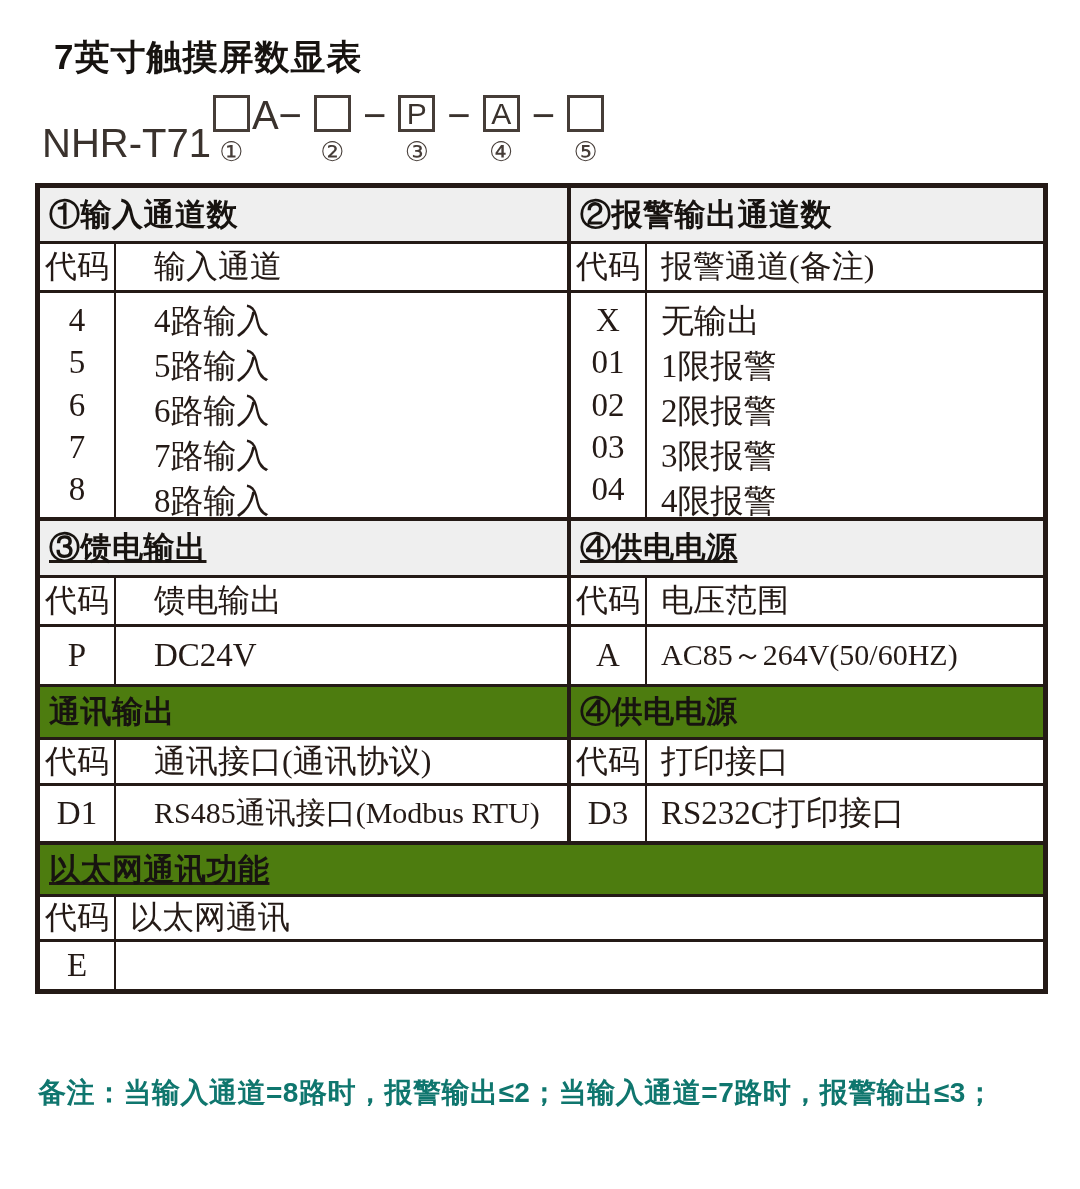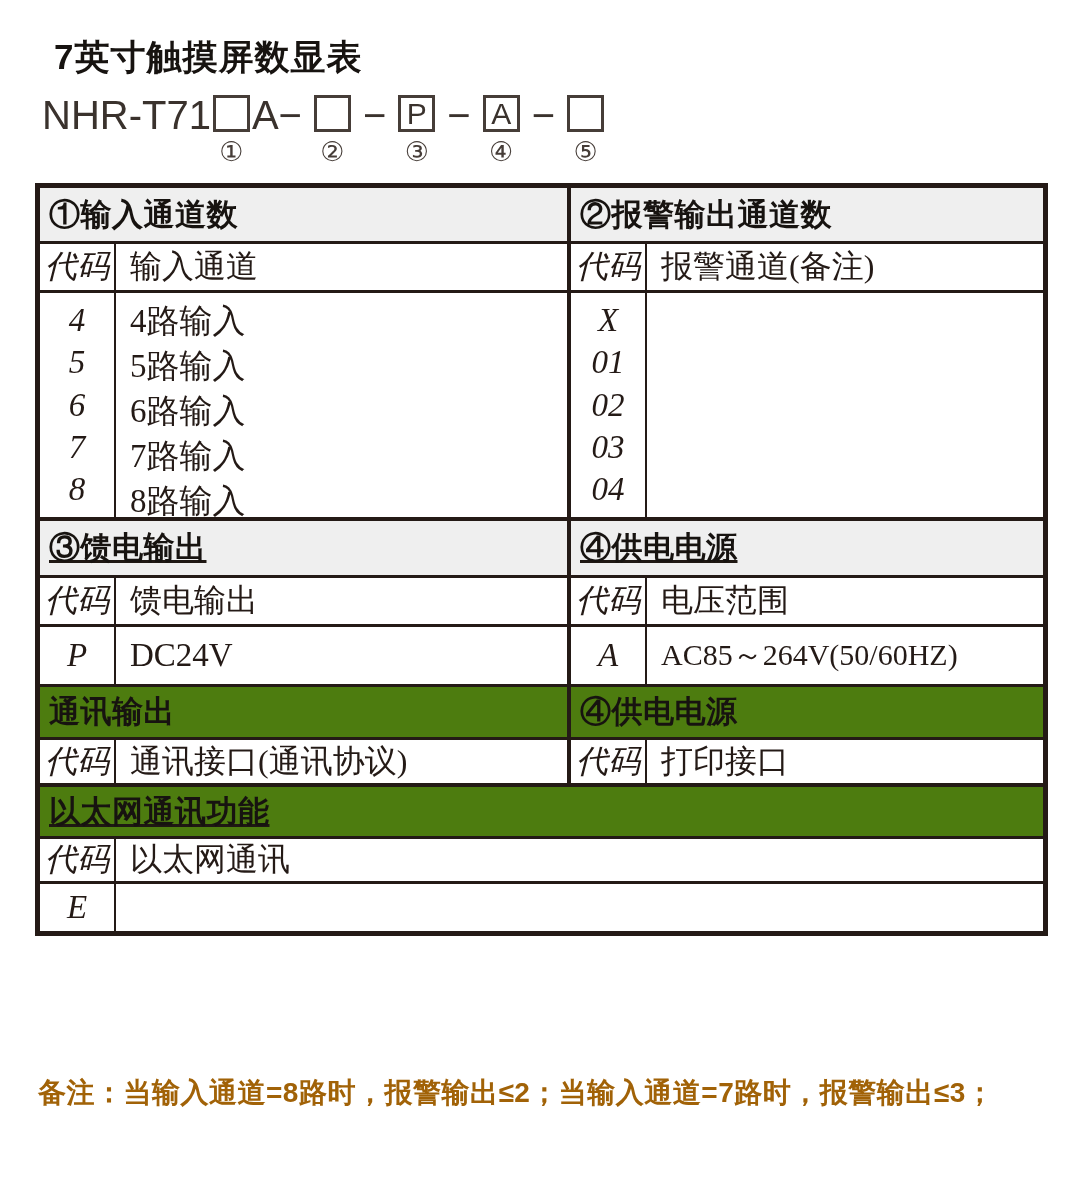--- a/index.html
+++ b/index.html
@@ -12,21 +12,21 @@
   
   .page-title{
     position:absolute;left:54px;top:34px;
     font-size:35px;font-weight:bold;letter-spacing:1px;color:#171310;
   }
   .model-row{
     position:absolute;left:42px;top:92px;height:86px;
     display:flex;align-items:flex-start;color:#3a322d;
     font-size:40px;line-height:46px;white-space:nowrap;
   }
-  .model-prefix{letter-spacing:0px;}
+  .model-prefix{letter-spacing:0px;margin-top:28px;}
   .model-seg{position:relative;display:inline-block;margin:0 2px;}
   .model-box{
     display:inline-block;width:37px;height:37px;margin-top:3px;
     border:3px solid #463d38;box-sizing:border-box;
     text-align:center;line-height:32px;font-size:30px;color:#3a322d;
     vertical-align:top;
   }
   .model-circ{
     position:absolute;left:50%;transform:translateX(-50%);top:47px;
     font-size:27px;color:#463d38;line-height:27px;
@@ -44,37 +44,37 @@
   .cols2{grid-template-columns:531px 472px;}
   .cols4{grid-template-columns:76px 455px 76px 396px;}
   .cols1{grid-template-columns:1003px;}
   .cols2eth{grid-template-columns:76px 927px;}
   .cell{
     display:flex;align-items:center;box-sizing:border-box;
     overflow:hidden;white-space:nowrap;
   }
   .cols2>.cell:first-child{border-right:4px solid #241a16;}
   .cols4>.cell:nth-child(1){border-right:2px solid #241a16;}
-  .cols4>.cell:nth-child(2){border-right:4px solid #241a16;}
+  .cols4>.cell:nth-child(2){border-right:4px solid #241a16;margin-left:24px;}
   .cols4>.cell:nth-child(3){border-right:2px solid #241a16;}
   .cols2eth>.cell:first-child{border-right:2px solid #241a16;}
 
   .sect .cell{
     background:#efefef;font-weight:bold;font-size:31px;
     padding-left:9px;color:#171310;letter-spacing:0.5px;
   }
   .funct .cell{
     background:#4d7c0f;font-weight:bold;font-size:31px;
     padding-left:9px;color:#171310;letter-spacing:0.5px;
   }
   .sub .cell,.data .cell{
     font-family:"Liberation Serif","DejaVu Serif",serif;
     font-size:32px;color:#241a16;
   }
-  .cell.code{justify-content:center;padding:0;font-style:italic;}
+  .cell.code{justify-content:center;padding:0;}
   .cell.desc{padding-left:14px;}
   .data .cell{font-size:33px;}
   .desc-small{font-size:30px !important;}
 
   .r-sect1{height:53px;}
   .r-sub1{height:46px;}
   .r-data1{height:224px;}
   .r-sect2{height:54px;}
   .r-sub2{height:46px;}
   .r-data2{height:57px;}
@@ -94,21 +94,21 @@
     flex:1;display:flex;align-items:center;
     font-family:"Liberation Serif","DejaVu Serif",serif;
     font-size:33px;color:#241a16;
   }
   .stack .line.center{justify-content:center;}
   .stack .line.left{padding-left:14px;}
 
   
   .note{
     position:absolute;left:38px;top:1070px;display:flex;
-    font-size:28px;font-weight:bold;color:#a16207;line-height:46px;
+    font-size:28px;font-weight:bold;color:#0f766e;line-height:46px;
     letter-spacing:0.5px;
   }
   .note-label{flex:none;}
   .note-lines div{white-space:nowrap;}
 </style>
 </head>
 <body>
 
 <div class="page-title">7英寸触摸屏数显表</div>
 
@@ -180,20 +180,29 @@
     </div>
     <div class="cell code" style="padding:0;">
       <div class="stack">
         <div class="line center">X</div>
         <div class="line center">01</div>
         <div class="line center">02</div>
         <div class="line center">03</div>
         <div class="line center">04</div>
       </div>
     </div>
+    <div class="cell desc" style="padding:0;">
+      <div class="stack">
+        <div class="line left">无输出</div>
+        <div class="line left">1限报警</div>
+        <div class="line left">2限报警</div>
+        <div class="line left">3限报警</div>
+        <div class="line left">4限报警</div>
+      </div>
+    </div>
   </div>
 
   <div class="t-row cols2 sect thick r-sect2">
     <div class="cell">③馈电输出</div>
     <div class="cell">④供电电源</div>
   </div>
 
   <div class="t-row cols4 sub r-sub2">
     <div class="cell code">代码</div>
     <div class="cell desc">馈电输出</div>
@@ -214,20 +223,26 @@
     <div class="cell">④供电电源</div>
   </div>
 
   <div class="t-row cols4 sub r-sub5">
     <div class="cell code">代码</div>
     <div class="cell desc">通讯接口(通讯协议)</div>
     <div class="cell code">代码</div>
     <div class="cell desc">打印接口</div>
   </div>
 
+  <div class="t-row cols4 data r-data5">
+    <div class="cell code">D1</div>
+    <div class="cell desc desc-small">RS485通讯接口(Modbus RTU)</div>
+    <div class="cell code">D3</div>
+    <div class="cell desc">RS232C打印接口</div>
+  </div>
 
   <div class="t-row cols1 funct thick r-eth">
     <div class="cell">以太网通讯功能</div>
   </div>
 
   <div class="t-row cols2eth sub r-subE">
     <div class="cell code">代码</div>
     <div class="cell desc">以太网通讯</div>
   </div>
 

